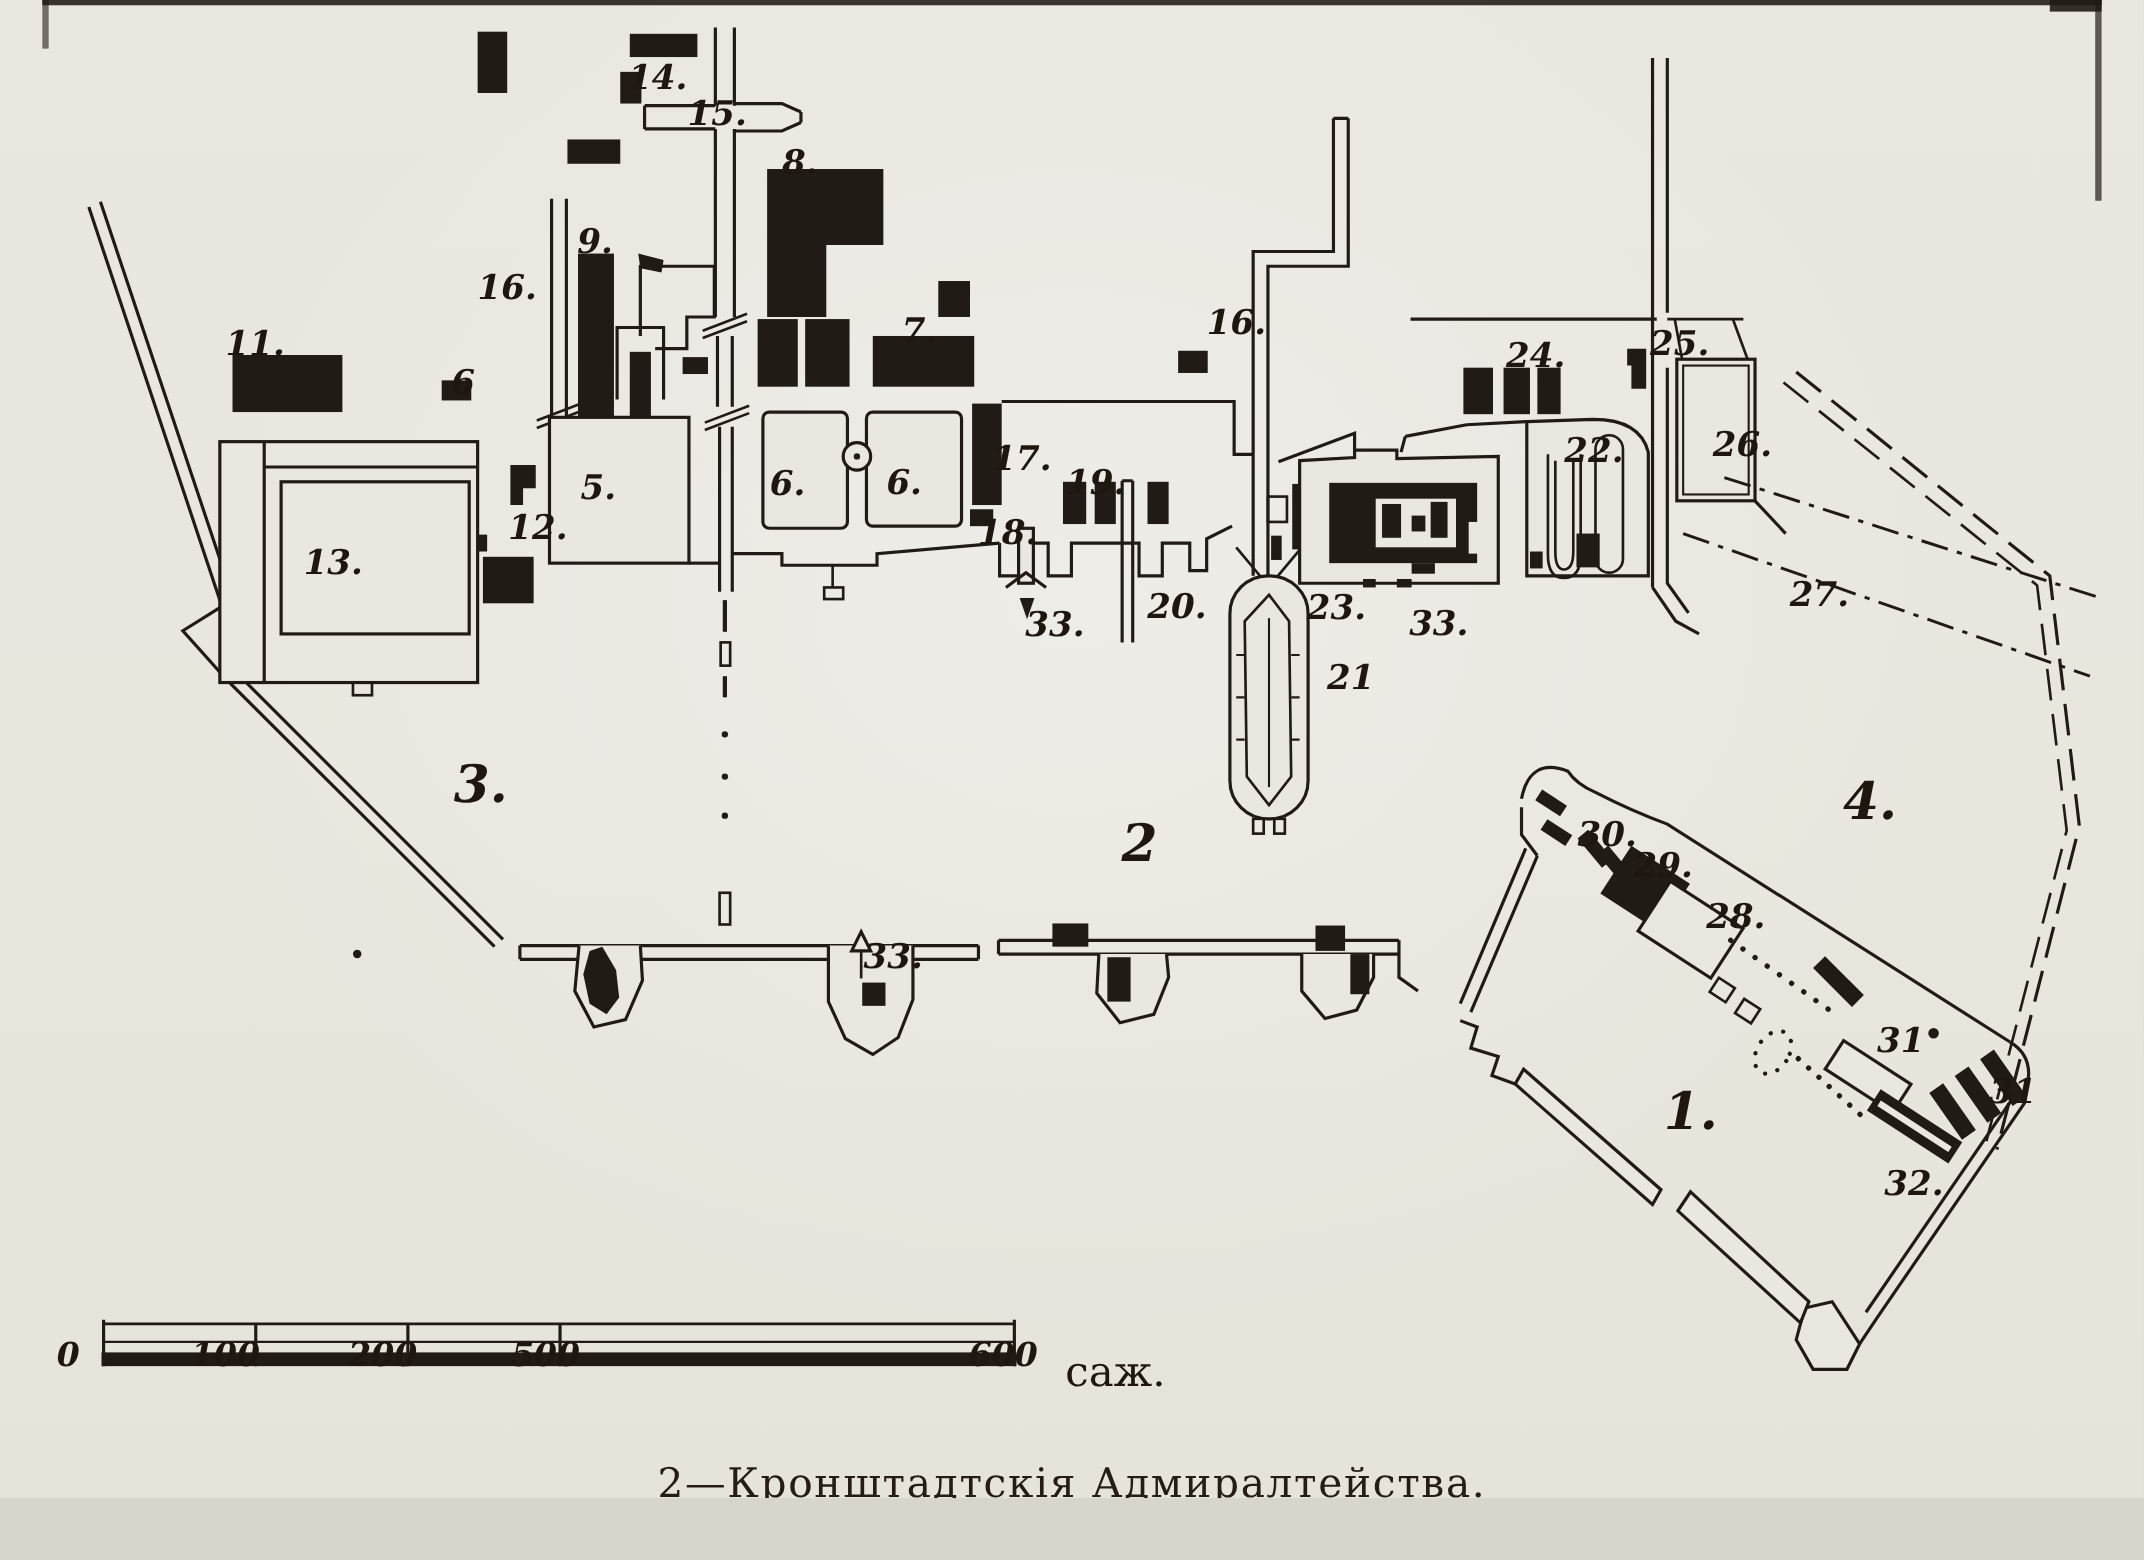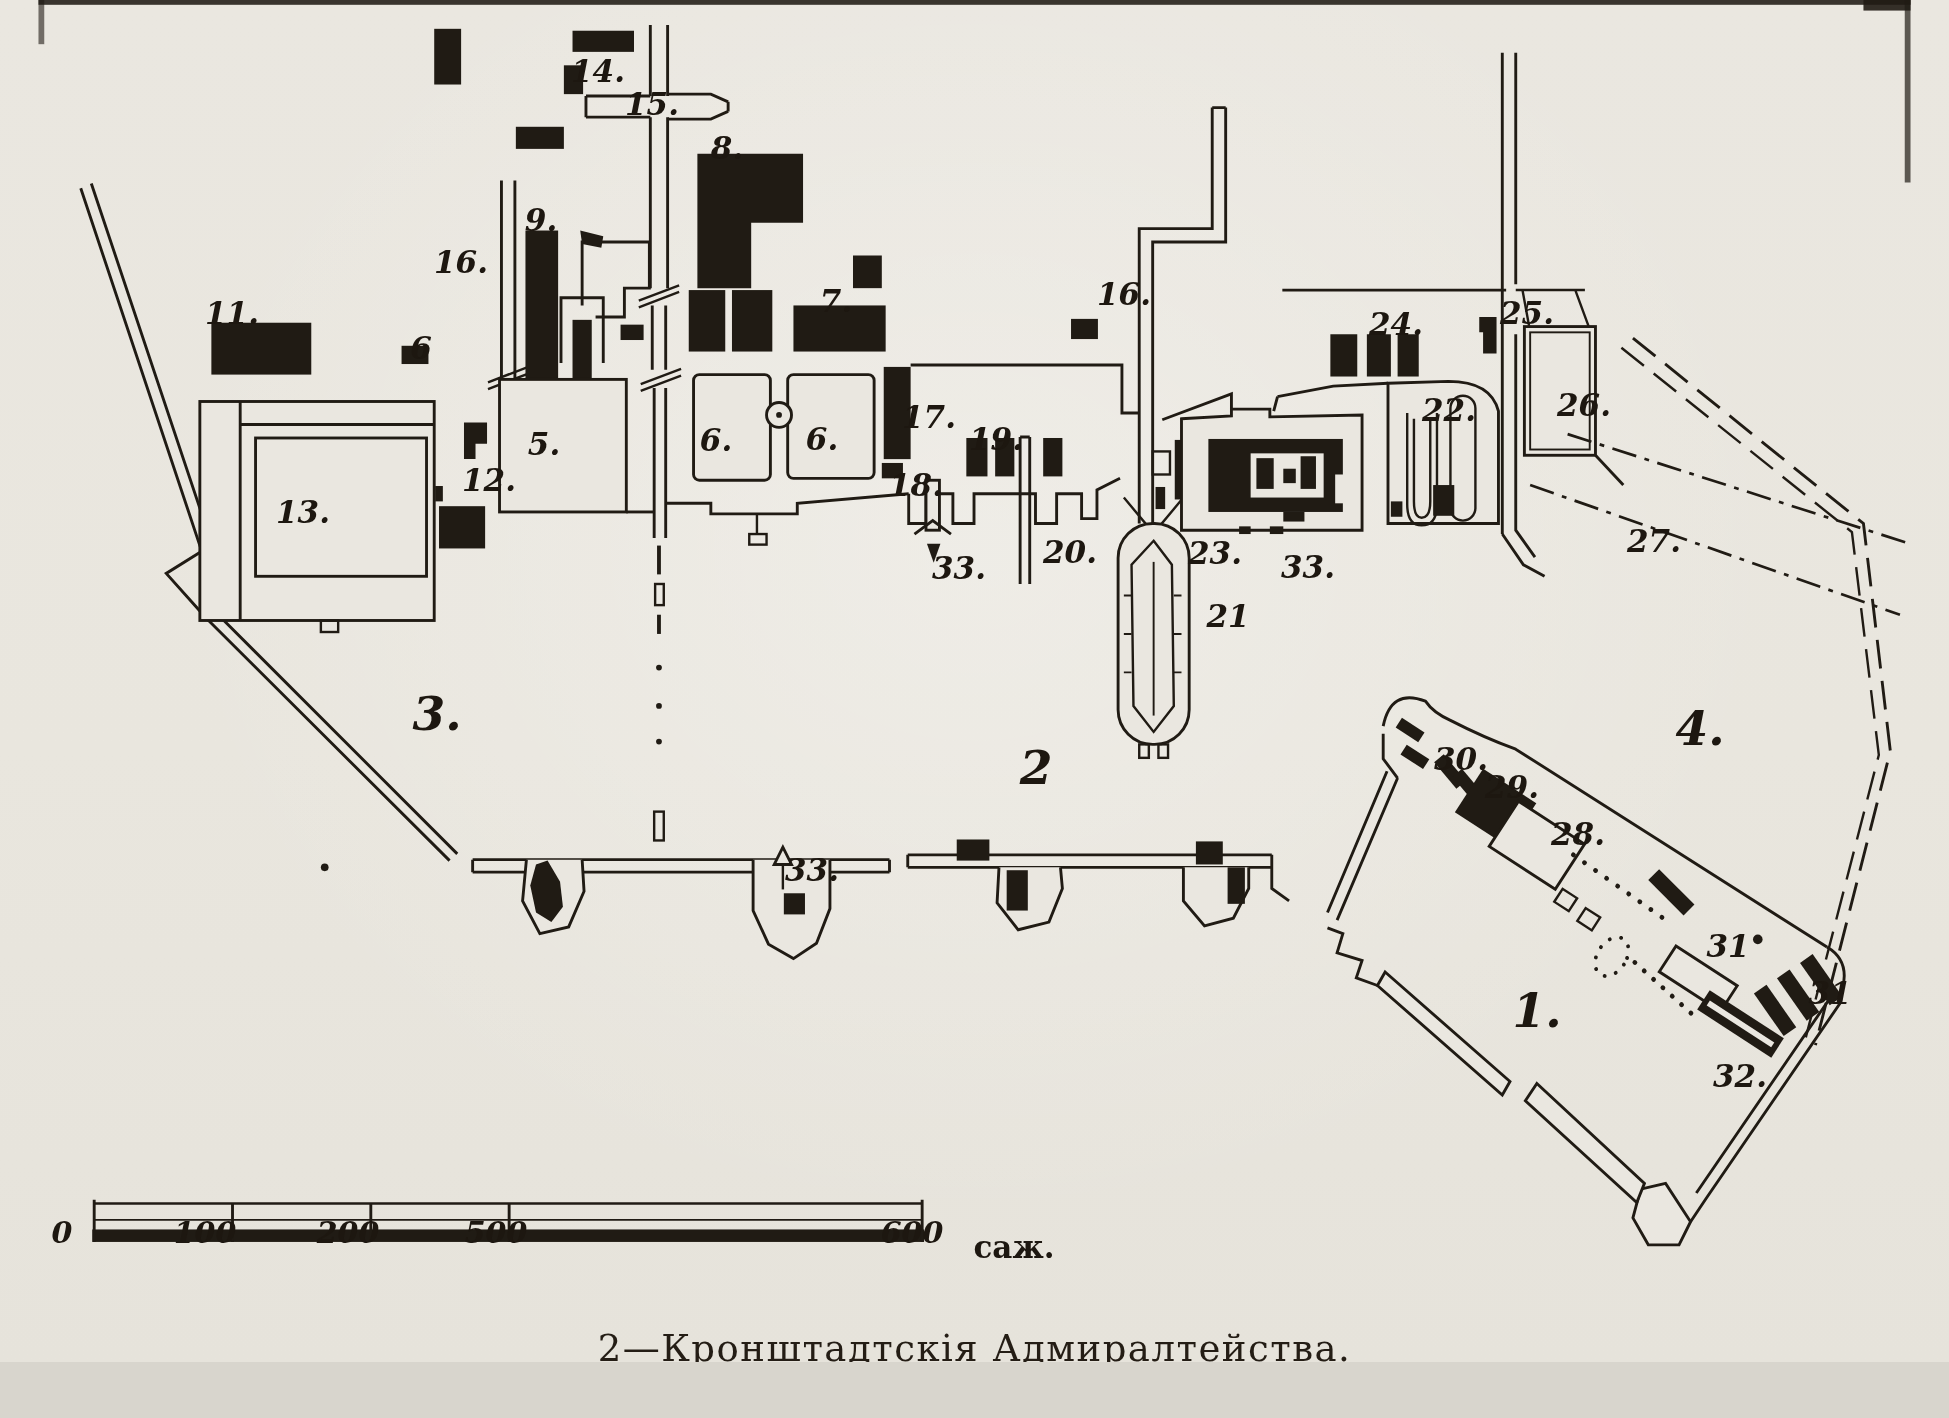--- a/index.html
+++ b/index.html
@@ -20,21 +20,21 @@
     font-family:"DejaVu Serif", serif;
     font-style:italic;
     font-weight:700;
     color:#1d1710;
     white-space:nowrap;
     line-height:1;
   }
   .num{font-size:31px;}
   .region{font-size:47px;}
   .scaletick{font-size:30px;font-style:italic;font-weight:700;}
-  .scaleunit{font-size:31px;font-style:normal;font-weight:700;}
+  .scaleunit{font-size:38px;font-style:normal;font-weight:400;}
   #caption{
     position:absolute;
     left:50%;top:1348px;
     transform:translate(-50%,-50%);
     font-family:"DejaVu Serif", serif;
     font-size:37px;
     letter-spacing:1.5px;
     color:#241d15;
     white-space:nowrap;
   }

